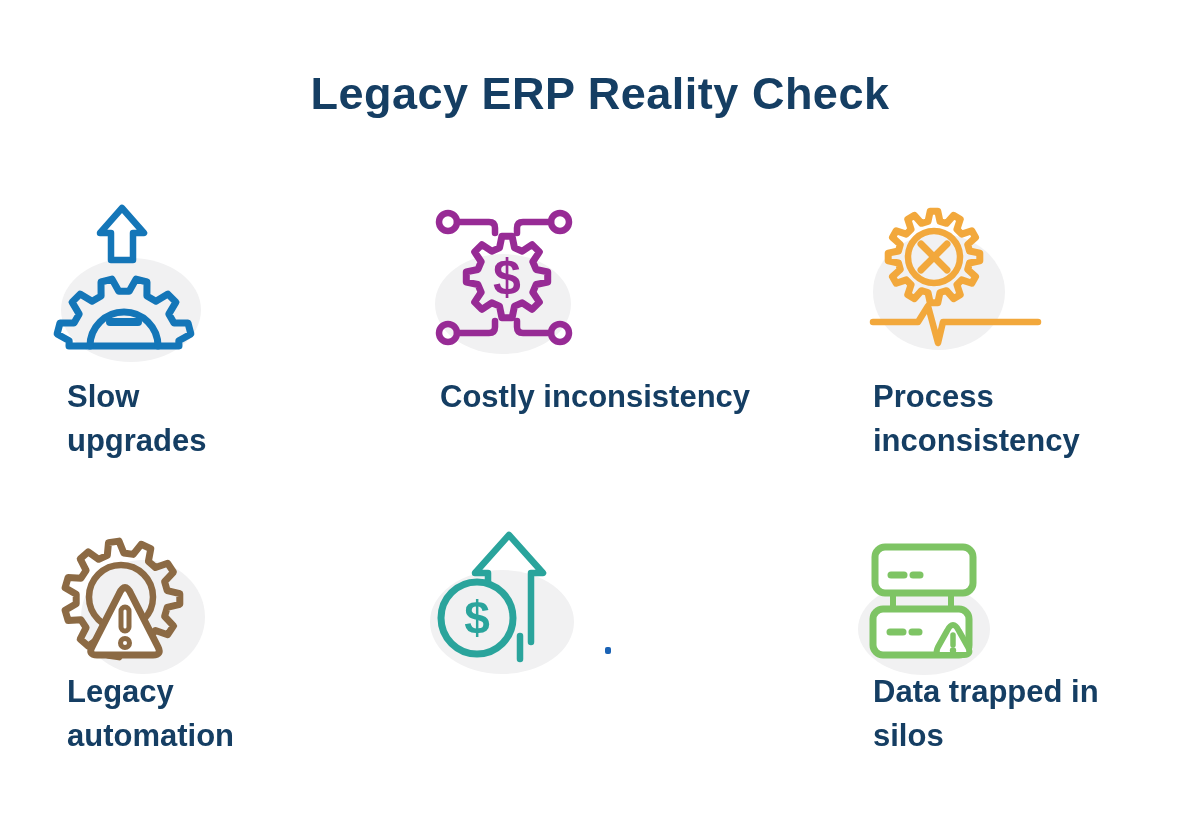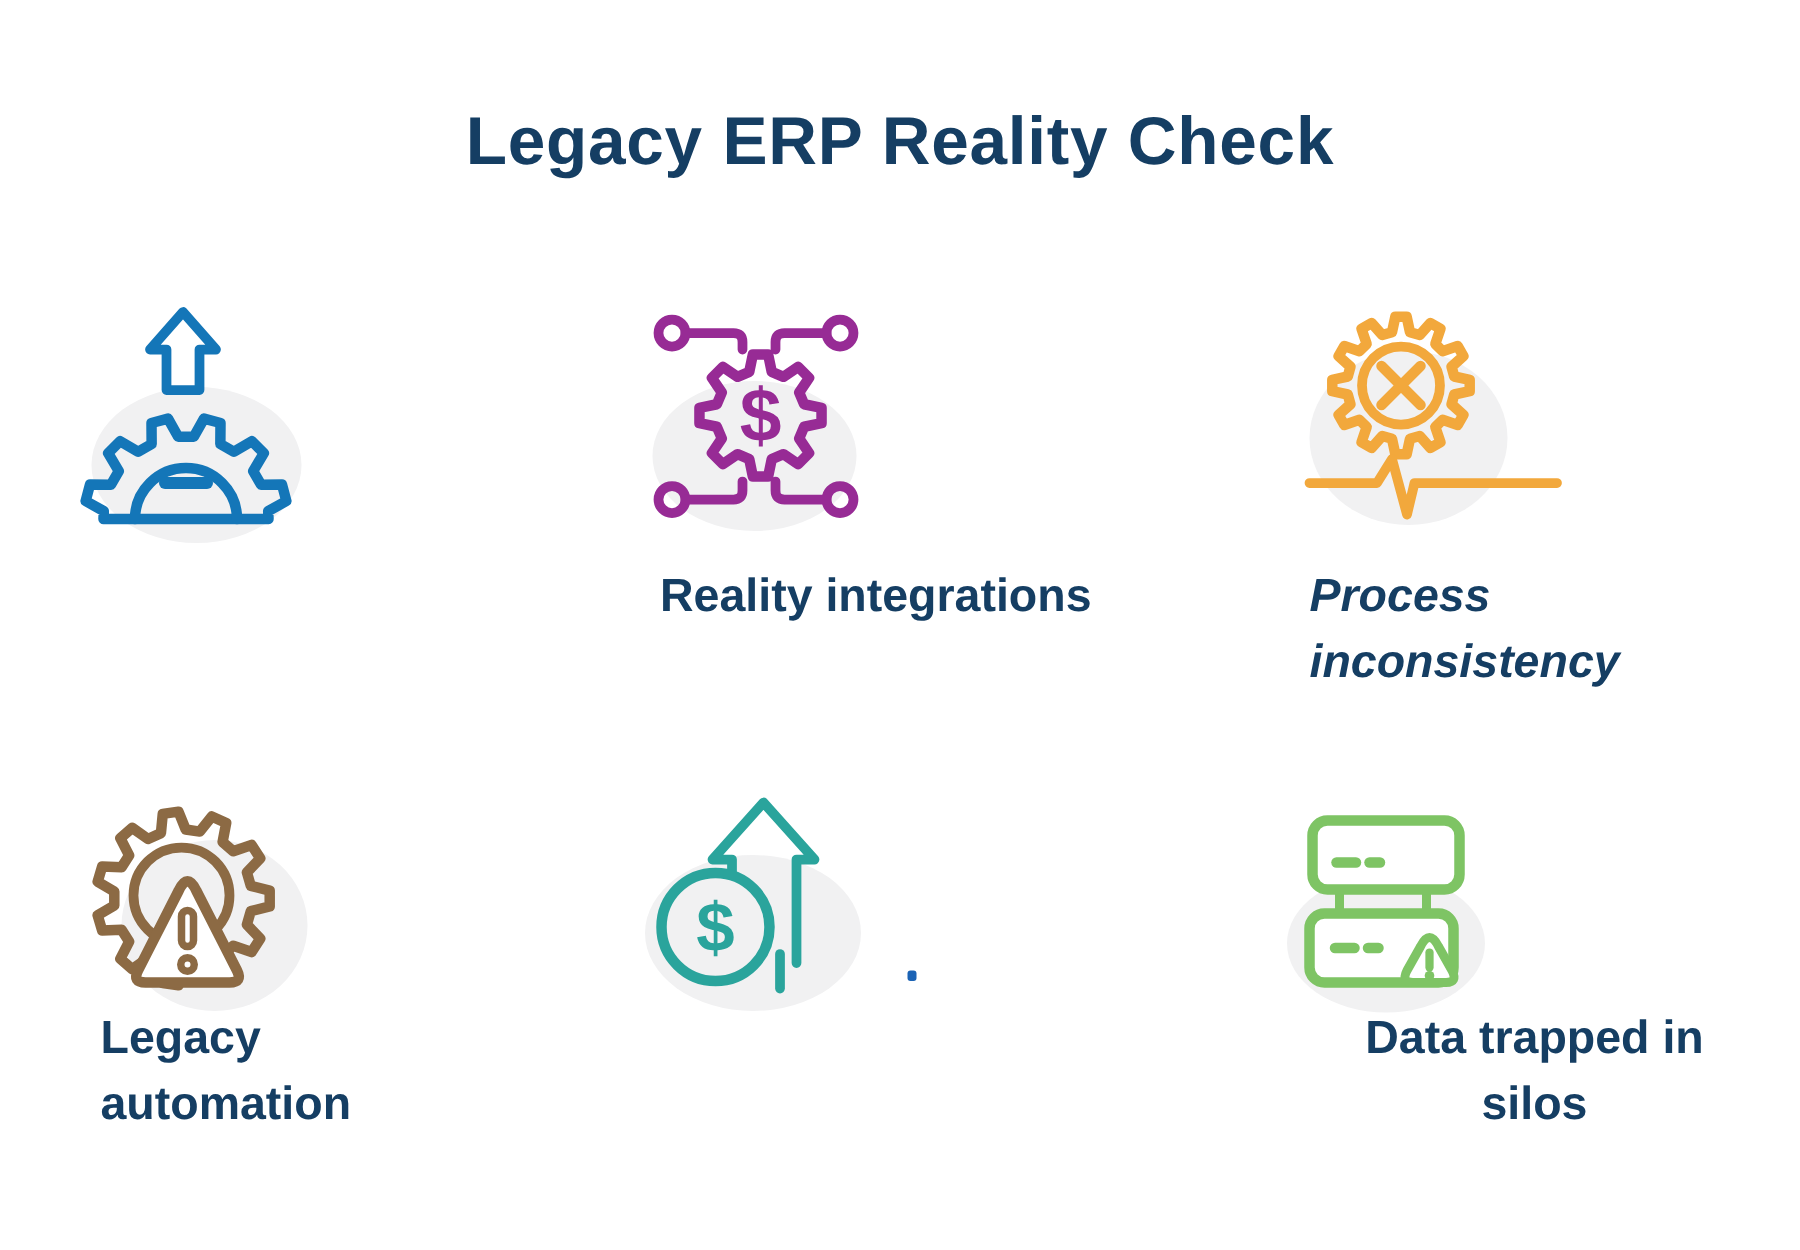--- a/index.html
+++ b/index.html
@@ -33,40 +33,41 @@
   <div class="title">Legacy ERP Reality Check</div>
 
   <div class="item i0" style="left:55px;top:188px;">
     <svg class="icon" width="210" height="185">
       <ellipse class="blob" cx="76" cy="122" rx="70" ry="52"></ellipse>
       <polygon class="s thin" points="67,20 89,45 78,45 78,72 56,72 56,45 45,45"></polygon>
       <path class="s" d="M 14 158 L 14.2 152.8 L 2.1 146.0 L 5.0 135.0 L 19.0 135.1 L 24.2 126.1 L 17.1 114.1 L 25.1 106.1 L 37.1 113.2 L 46.1 108.0 L 46.0 94.0 L 57.0 91.1 L 63.8 103.2 L 74.2 103.2 L 81.0 91.1 L 92.0 94.0 L 91.9 108.0 L 100.9 113.2 L 112.9 106.1 L 120.9 114.1 L 113.8 126.1 L 119.0 135.1 L 133.0 135.0 L 135.9 146.0 L 123.8 152.8 L 124 158 Z"></path>
       <path class="s" d="M 35 158 A 34 34 0 0 1 103 158"></path>
       <line class="s" x1="55" y1="134" x2="83" y2="134" style="stroke-width:8;"></line>
     </svg>
+    <div class="label" style="left:12px;top:187px;width:215px;">Slow upgrades</div>
   </div>
 
   <div class="item i1" style="left:425px;top:188px;">
     <svg class="icon" width="210" height="185">
       <ellipse class="blob" cx="78" cy="116" rx="68" ry="50"></ellipse>
       <path class="s" d="M 111.1 81.5 L 122.7 83.9 L 122.7 94.1 L 111.1 96.5 L 107.8 104.3 L 114.4 114.1 L 107.1 121.4 L 97.3 114.8 L 89.5 118.1 L 87.1 129.7 L 76.9 129.7 L 74.5 118.1 L 66.7 114.8 L 56.9 121.4 L 49.6 114.1 L 56.2 104.3 L 52.9 96.5 L 41.3 94.1 L 41.3 83.9 L 52.9 81.5 L 56.2 73.7 L 49.6 63.9 L 56.9 56.6 L 66.7 63.2 L 74.5 59.9 L 76.9 48.3 L 87.1 48.3 L 89.5 59.9 L 97.3 63.2 L 107.1 56.6 L 114.4 63.9 L 107.8 73.7 Z"></path>
       <text class="dollar f" x="82" y="106" font-size="50">$</text>
       <circle class="s thin" cx="23" cy="34" r="9"></circle>
       <circle class="s thin" cx="135" cy="34" r="9"></circle>
       <circle class="s thin" cx="23" cy="145" r="9"></circle>
       <circle class="s thin" cx="135" cy="145" r="9"></circle>
       <path class="s thin" d="M 32 34 H 64 Q 70 34 70 40 V 45"></path>
       <path class="s thin" d="M 126 34 H 98 Q 92 34 92 40 V 45"></path>
       <path class="s thin" d="M 32 145 H 64 Q 70 145 70 139 V 133"></path>
       <path class="s thin" d="M 126 145 H 98 Q 92 145 92 139 V 133"></path>
     </svg>
-    <div class="label" style="left:15px;top:187px;width:320px;">Reality integrations</div>
+    <div class="label" style="left:15px;top:187px;width:320px;">Costly inconsistency</div>
   </div>
 
-  <div class="item i2" style="left:855px;top:188px;font-style:italic;">
+  <div class="item i2" style="left:855px;top:188px;">
     <svg class="icon" width="210" height="185">
       <ellipse class="blob" cx="84" cy="104" rx="66" ry="58"></ellipse>
       <path class="s" d="M 114.5 63.0 L 124.8 65.2 L 124.8 72.8 L 114.5 75.0 L 112.7 81.5 L 120.6 88.6 L 116.8 95.3 L 106.7 91.9 L 101.9 96.7 L 105.3 106.8 L 98.6 110.6 L 91.5 102.7 L 85.0 104.5 L 82.8 114.8 L 75.2 114.8 L 73.0 104.5 L 66.5 102.7 L 59.4 110.6 L 52.7 106.8 L 56.1 96.7 L 51.3 91.9 L 41.2 95.3 L 37.4 88.6 L 45.3 81.5 L 43.5 75.0 L 33.2 72.8 L 33.2 65.2 L 43.5 63.0 L 45.3 56.5 L 37.4 49.4 L 41.2 42.7 L 51.3 46.1 L 56.1 41.3 L 52.7 31.2 L 59.4 27.4 L 66.5 35.3 L 73.0 33.5 L 75.2 23.2 L 82.8 23.2 L 85.0 33.5 L 91.5 35.3 L 98.6 27.4 L 105.3 31.2 L 101.9 41.3 L 106.7 46.1 L 116.8 42.7 L 120.6 49.4 L 112.7 56.5 Z"></path>
       <circle class="s thin" cx="79" cy="69" r="26"></circle>
       <line class="s" x1="66" y1="56" x2="92" y2="82"></line>
       <line class="s" x1="92" y1="56" x2="66" y2="82"></line>
       <path class="s thin" d="M 18 134 H 63 L 73 118 L 83 155 L 88 134 H 183"></path>
     </svg>
     <div class="label" style="left:18px;top:187px;width:300px;">Process inconsistency</div>
   </div>
@@ -86,21 +87,21 @@
   <div class="item i4" style="left:425px;top:520px;">
     <svg class="icon" width="230" height="185">
       <ellipse class="blob" cx="77" cy="102" rx="72" ry="52"></ellipse>
       <path class="s thin" d="M 63 53 H 50 L 84 15 L 118 53 H 106 V 122 M 63 53 V 61"></path>
       <line class="s thin" x1="95" y1="116" x2="95" y2="139"></line>
       <circle class="s" cx="52" cy="98" r="36"></circle>
       <text class="dollar f" x="52" y="114" font-size="46">$</text>
     </svg>
   </div>
 
-  <div class="item i5" style="left:860px;top:525px;text-align:center;">
+  <div class="item i5" style="left:860px;top:525px;">
     <svg class="icon" width="210" height="185">
       <ellipse class="blob" cx="64" cy="104" rx="66" ry="46"></ellipse>
       <rect class="s" x="33" y="68" width="58" height="16" rx="2" style="stroke-width:6;"></rect>
       <rect class="s wfill" x="15" y="22" width="98" height="46" rx="10"></rect>
       <rect class="s wfill" x="13" y="84" width="96" height="46" rx="10"></rect>
       <line class="s" x1="31" y1="50" x2="44" y2="50"></line>
       <line class="s" x1="53" y1="50" x2="60" y2="50"></line>
       <line class="s" x1="30" y1="107" x2="43" y2="107"></line>
       <line class="s" x1="52" y1="107" x2="59" y2="107"></line>
       <path class="s wfill" d="M 87 106 Q 93 94 99 106 L 108 122 Q 112 130 104 130 L 82 130 Q 74 130 78 122 Z" style="stroke-width:6;"></path>

